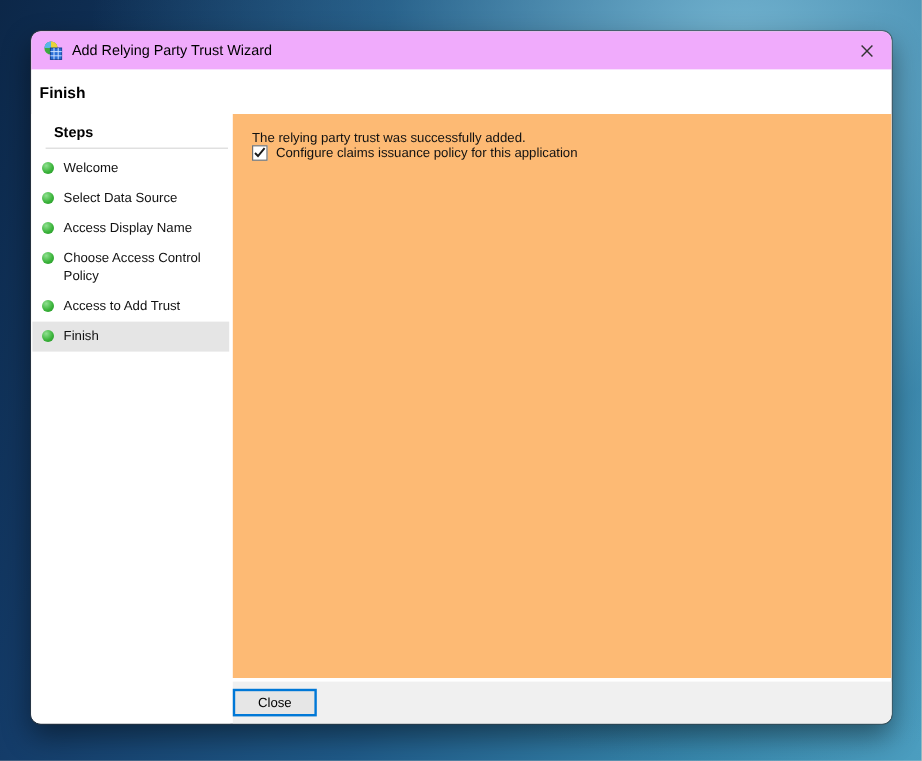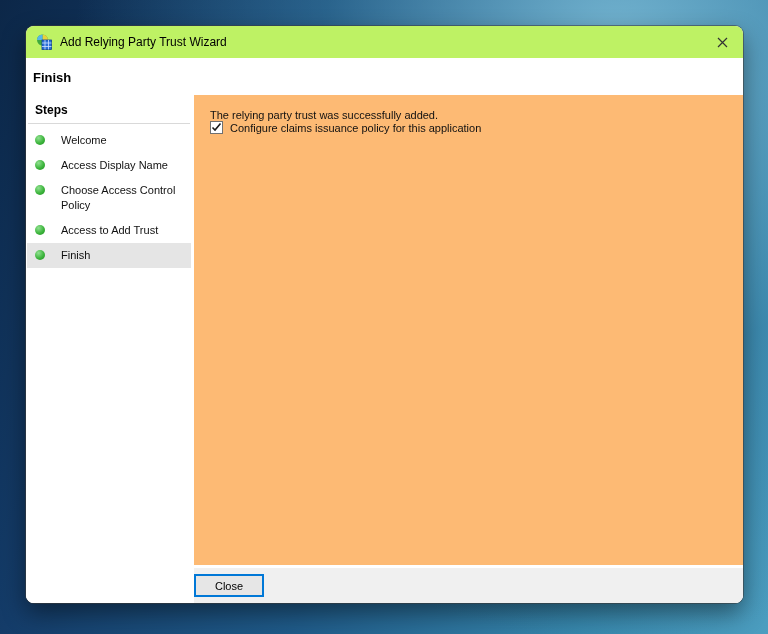--- a/index.html
+++ b/index.html
@@ -11,42 +11,41 @@
       linear-gradient(115deg, #0c2748 0%, #143c69 28%, #1f5a88 55%, #3787ac 82%, #4c9ec0 100%);
   }
   .dialog {
     position:absolute; left:26px; top:26px; width:717px; height:577px;
     background:#ffffff; border-radius:8px; overflow:hidden;
     box-shadow: 0 0 0 1px rgba(60,60,60,0.55), 0 10px 24px rgba(0,0,0,0.45);
     display:flex; flex-direction:column;
   }
   .titlebar {
     height:32px; display:flex; align-items:center; padding-left:10px; flex:0 0 auto;
-    background:#bef264;
+    background:#f0abfc;
   }
   .app-icon { width:16px; height:16px; display:inline-block; flex:0 0 auto; }
   .titlebar .title { margin-left:8px; font-size:12px; color:#000; }
   .close-btn {
     margin-left:auto; width:42px; height:30px; border:none; background:transparent;
     display:flex; align-items:center; justify-content:center; cursor:pointer; color:#333;
   }
   .heading {
     flex:0 0 auto; padding:12px 0 0 7px; height:37px;
     font-size:13px; font-weight:bold; color:#000; background:#fff;
   }
   .content-row { flex:1; display:flex; min-height:0; background:#fff; }
   .sidebar { width:166px; flex:0 0 auto; background:#fff; padding-top:8px; }
   .steps-header {
     font-size:12px; font-weight:bold; color:#000;
-    padding:0 0 6px 7px; margin:0 2px 4px 2px; border-bottom:1px solid #d9d9d9;
+    padding:0 0 6px 7px; margin:0 2px 4px 12px; border-bottom:1px solid #d9d9d9;
   }
   .step-item {
     display:flex; align-items:flex-start; padding:5px 4px 5px 8px; margin:0 1px;
     cursor:default;
-    gap:8px;
   }
   .step-item.active { background:#e5e5e5; }
   .bullet {
     width:10px; height:10px; border-radius:50%; margin-top:2px; flex:0 0 auto;
     background: radial-gradient(circle at 35% 30%, #90e090 0%, #3db53d 55%, #1f8f1f 100%);
   }
   .step-label { margin-left:8px; font-size:11px; line-height:15px; color:#111; }
   .right-col { flex:1; display:flex; flex-direction:column; margin-left:2px; min-width:0; }
   .main-panel { flex:1; background:#fdba74; padding:14px 16px; }
   .status-text { font-size:11px; color:#111; }
@@ -97,20 +96,24 @@
   <div class="content-row">
 
     <div class="sidebar">
       <div class="steps-header">Steps</div>
       <div class="steps-list">
   <div class="step-item">
     <span class="bullet"></span>
     <span class="step-label">Welcome</span>
   </div>
 
+  <div class="step-item">
+    <span class="bullet"></span>
+    <span class="step-label">Select Data Source</span>
+  </div>
 
   <div class="step-item">
     <span class="bullet"></span>
     <span class="step-label">Access Display Name</span>
   </div>
 
   <div class="step-item">
     <span class="bullet"></span>
     <span class="step-label">Choose Access Control Policy</span>
   </div>

